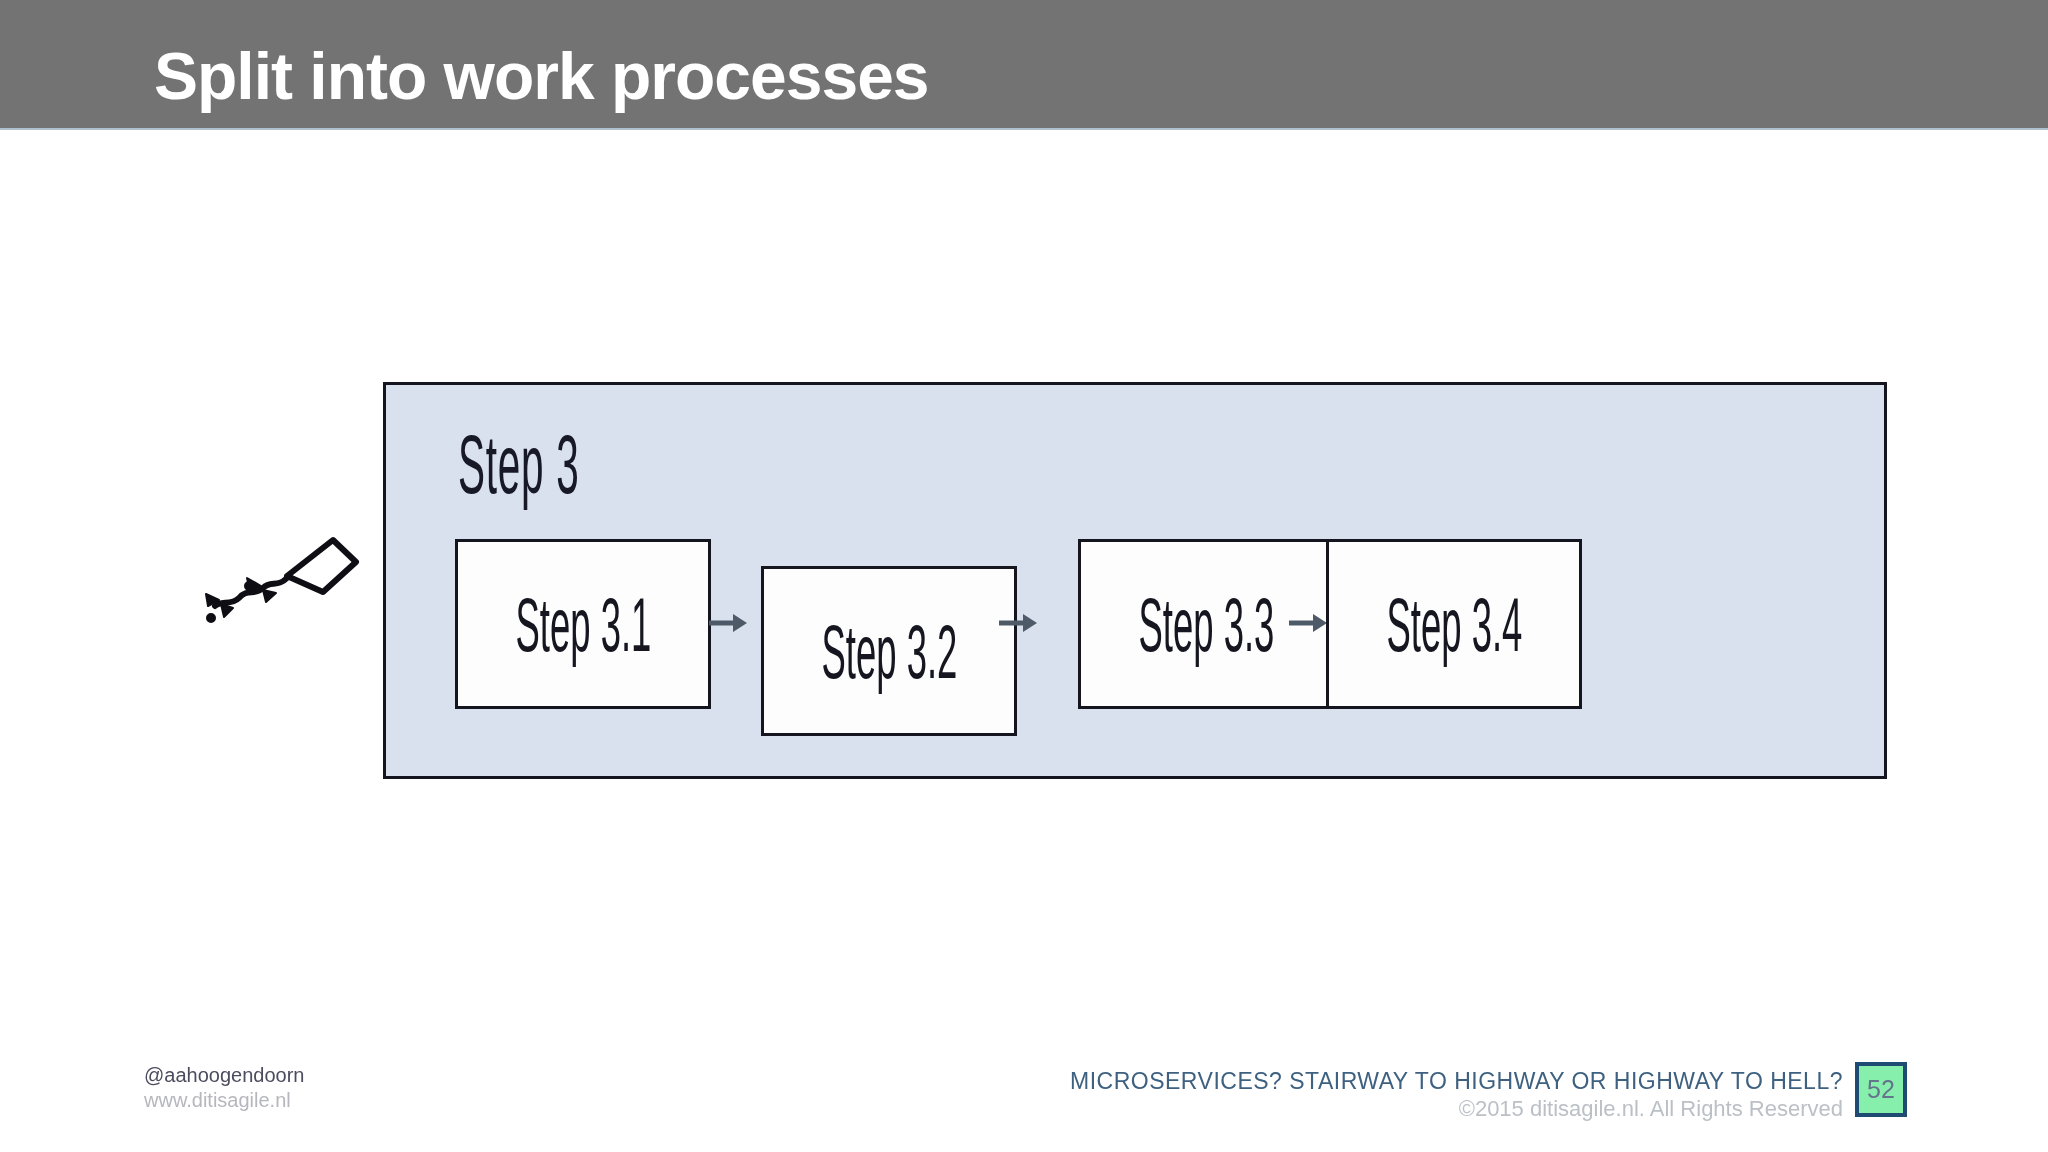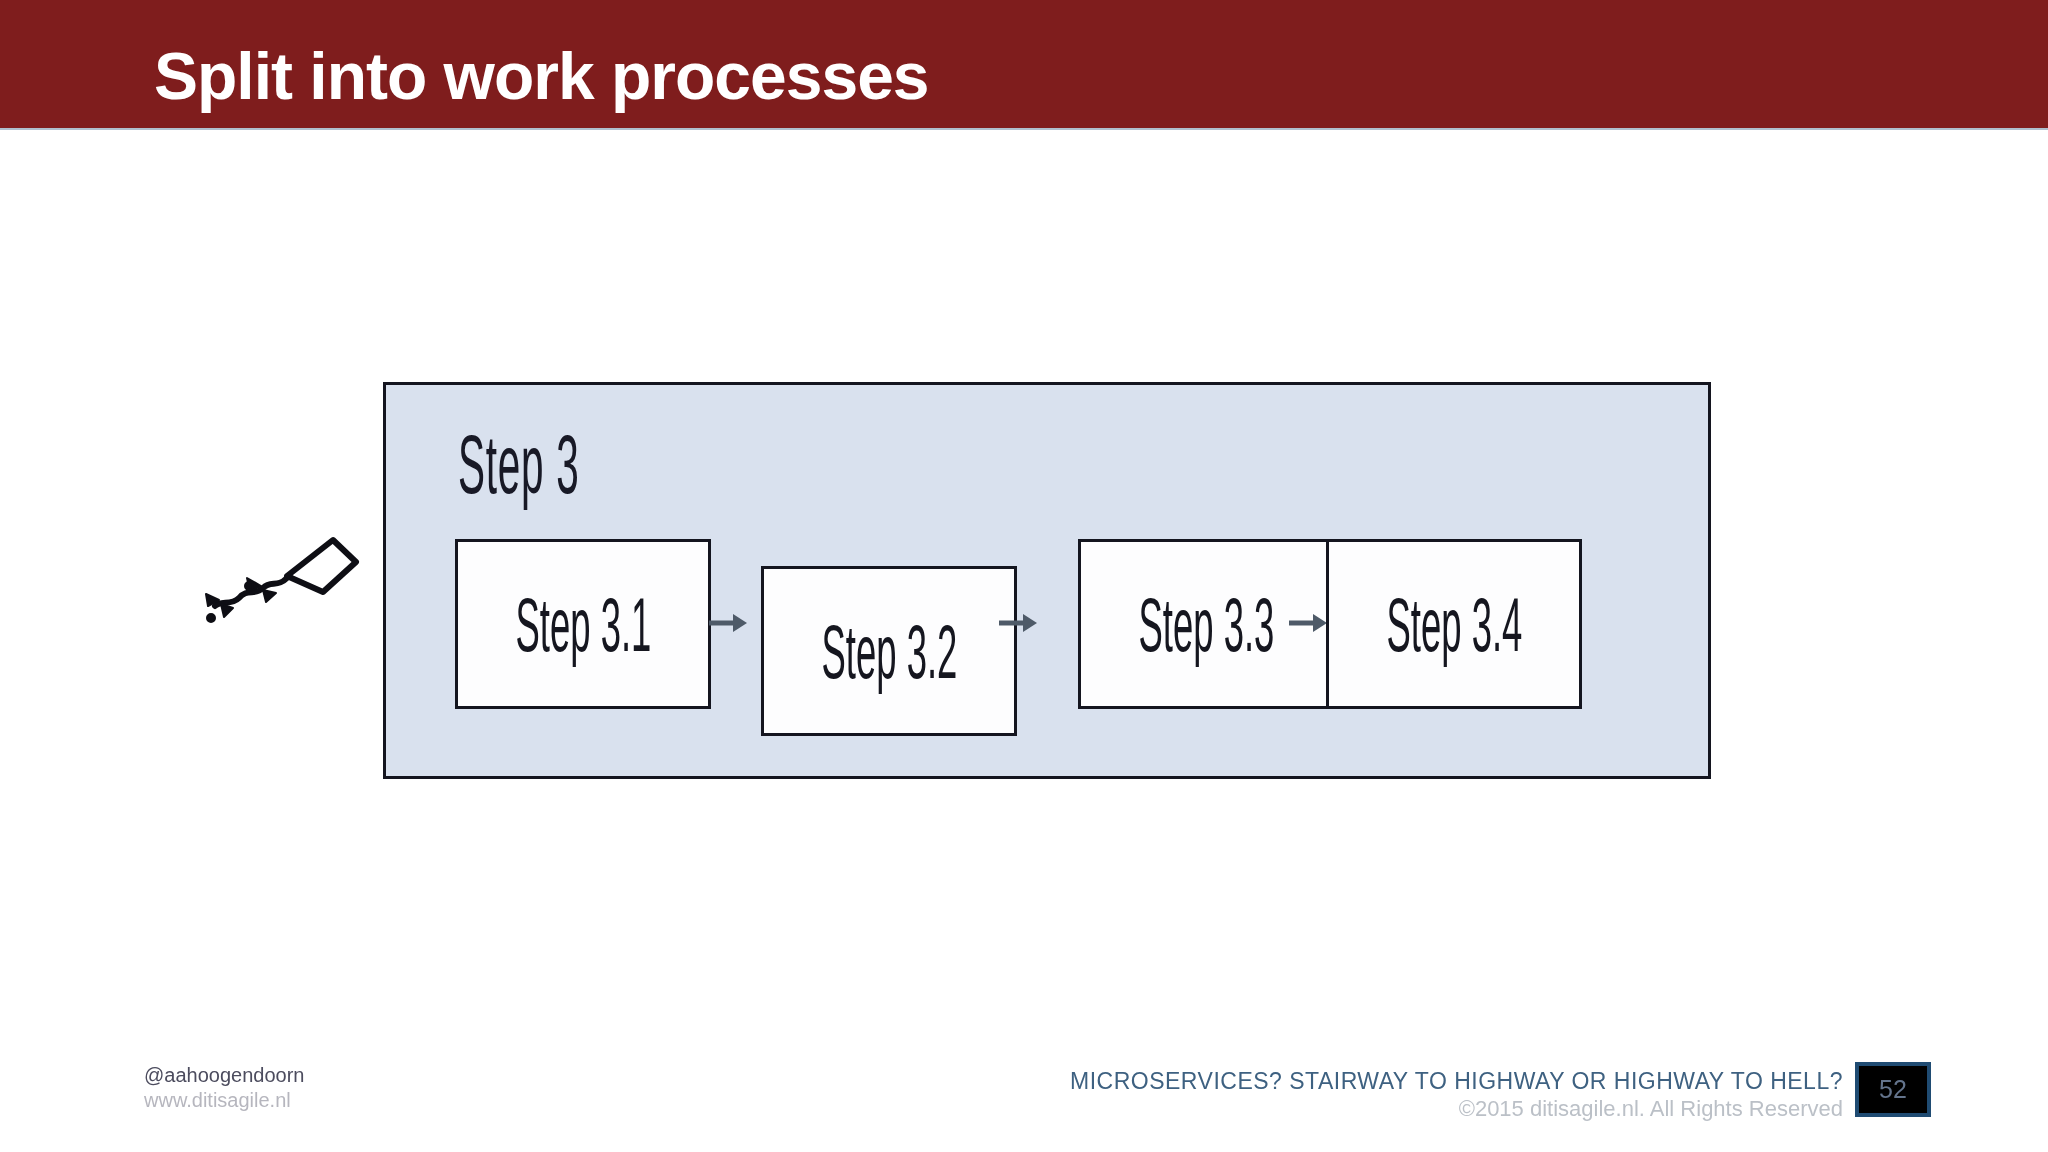--- a/index.html
+++ b/index.html
@@ -11,41 +11,41 @@
     background: #ffffff;
     overflow: hidden;
     font-family: "Liberation Sans", sans-serif;
   }
 
   
   .header {
     position: absolute;
     top: 0; left: 0; right: 0;
     height: 130px;
-    background: #7f1d1d;
+    background: #737373;
     border-bottom: 2px solid #AFC0CE;
     display: flex;
     align-items: center;
   }
   .header-title {
     margin-left: 154px;
     transform: translateY(12px);
     font-size: 66px;
     font-weight: bold;
     letter-spacing: -1px;
     color: #ffffff;
     white-space: nowrap;
   }
 
   
   .process-group {
     position: absolute;
     left: 383px;
     top: 382px;
-    width: 1328px;
+    width: 1504px;
     height: 397px;
     background: #D9E1EE;
     border: 3px solid #14151F;
   }
   .group-label {
     position: absolute;
     left: 72px;
     top: 30px;
     font-size: 54px;
     color: #181926;
@@ -110,23 +110,23 @@
     top: 1068px;
     text-align: right;
   }
   .footer-deck-title { font-size: 23px; color: #3E6181; letter-spacing: 0.5px; }
   .footer-copyright { font-size: 22px; color: #BBC0C7; margin-top: 1px; }
 
   .page-box {
     position: absolute;
     left: 1855px;
     top: 1062px;
-    width: 76px;
+    width: 52px;
     height: 55px;
-    background: #000000;
+    background: #86efac;
     border: 4px solid #1F4B72;
     display: flex;
     align-items: center;
     justify-content: center;
   }
   .page-number { font-size: 25px; color: #64748C; }
 </style>
 </head>
 <body>
 

